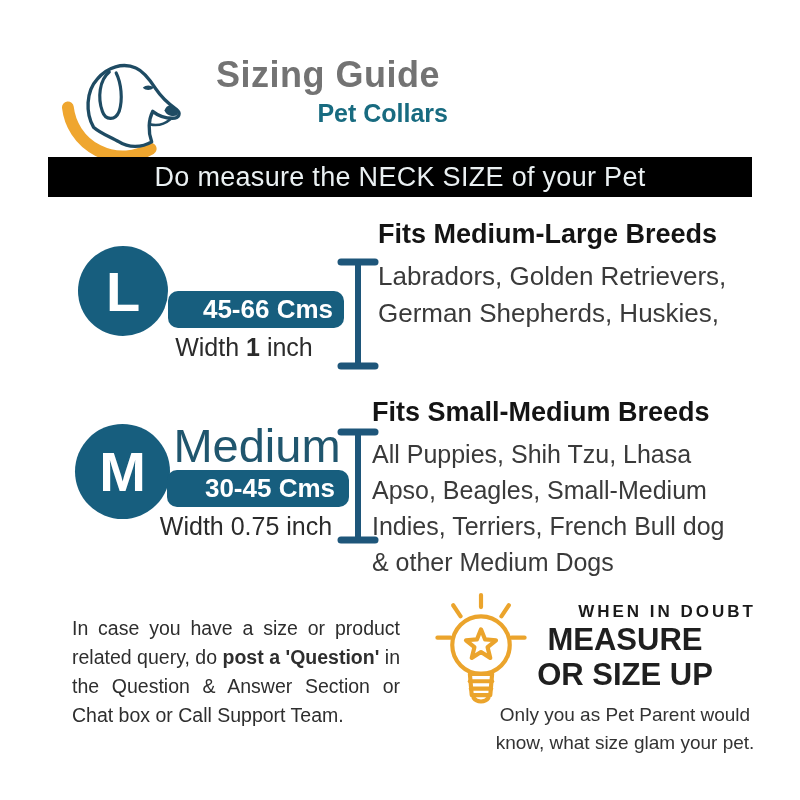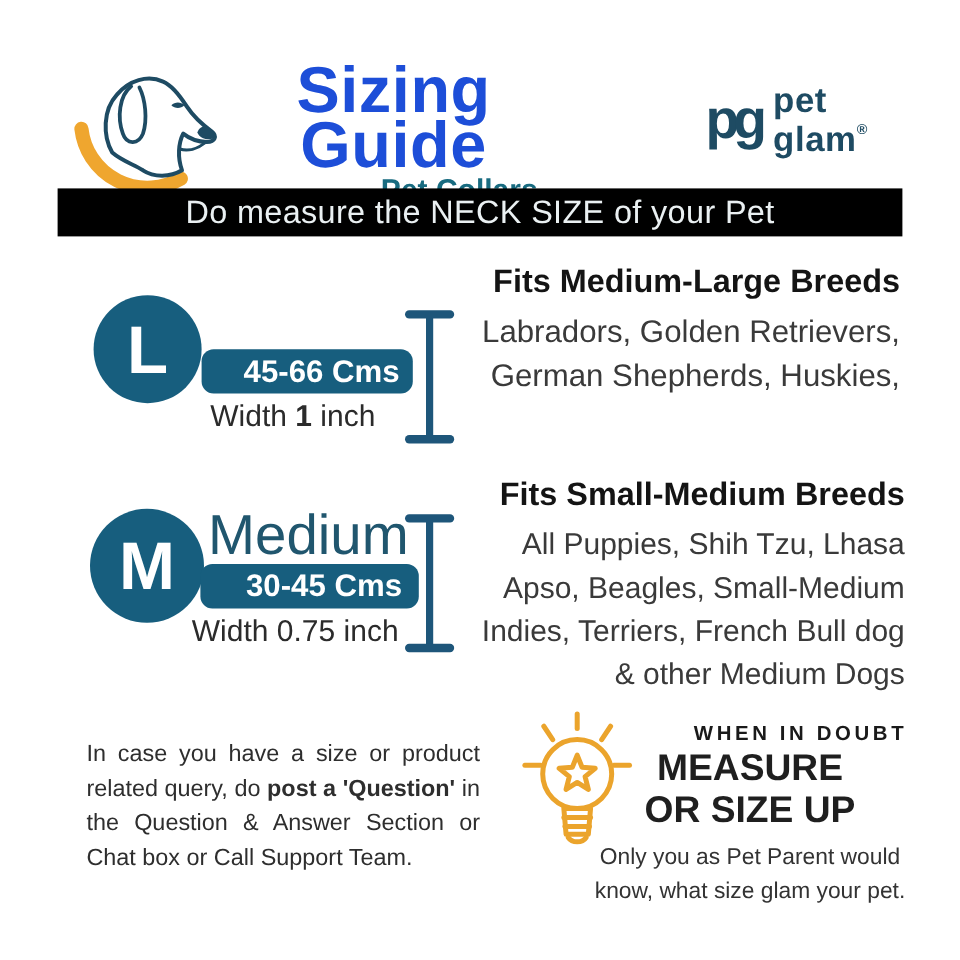--- a/index.html
+++ b/index.html
@@ -5,21 +5,21 @@
   html,body { margin:0; padding:0; background:#ffffff; }
   .canvas {
     position:relative; width:800px; height:800px; background:#ffffff;
     font-family:"Liberation Sans", sans-serif; overflow:hidden; color:#222;
   }
   .abs { position:absolute; }
 
   
   .dog-icon { left:60px; top:46px; width:138px; height:114px; }
   .title-block { left:200px; top:52px; width:256px; text-align:center; }
-  .title { font-size:54px; font-weight:bold; color:#1d4ed8; letter-spacing:0.5px; line-height:46px; }
+  .title { font-size:36px; font-weight:bold; color:#737373; letter-spacing:0.5px; line-height:46px; }
   .subtitle { font-size:25px; font-weight:bold; color:#186B80; text-align:right; padding-right:8px; line-height:30px; }
   .brand { left:588px; top:68px; width:170px; display:flex; align-items:center; }
   .monogram { font-size:46px; font-weight:bold; color:#1E4B63; letter-spacing:-5px; line-height:46px; transform:translateY(-2px); }
   .brand-name { font-size:29px; font-weight:bold; color:#1E4B63; margin-left:10px; letter-spacing:0.5px; }
   .brand-mark { font-size:12px; vertical-align:14px; font-weight:bold; }
 
   
   .banner {
     left:48px; top:157px; width:704px; height:40px; background:#000000;
     display:flex; align-items:center; justify-content:center;
@@ -42,21 +42,21 @@
   }
   .badge-l { left:168px; top:291px; width:152px; height:37px; }
   .badge-m { left:167px; top:470px; width:158px; height:37px; }
   .width-line { font-size:25px; color:#2B2B2B; text-align:center; }
   .width-l { left:160px; top:333px; width:168px; }
   .width-m { left:155px; top:512px; width:182px; }
   .width-bold { font-weight:bold; }
   .measure-l { left:337px; top:257px; width:42px; height:114px; }
   .measure-m { left:337px; top:427px; width:42px; height:118px; }
 
-  .fits-col { text-align:right; }
+  .fits-col { text-align:left; }
   .fits-l { left:378px; top:219px; width:372px; }
   .fits-m { left:372px; top:397px; width:382px; }
   .fits-heading { font-size:27px; font-weight:bold; color:#141414; margin-bottom:8px; }
   .breed-line-l { font-size:26px; color:#3A3A3A; line-height:37px; }
   .breed-line-m { font-size:25px; color:#3A3A3A; line-height:36px; }
 
   
   .query-para {
     left:72px; top:614px; width:328px; font-size:19.5px; line-height:29px;
     color:#2E2E2E; text-align:justify;
@@ -80,24 +80,20 @@
     <path d="M84 42 C 87 39 92 39 95 42 C 92 45 87 45 84 42 Z" fill="#1E4B63"></path>
     <path d="M112 60 C 118 61 121 65 119 70 C 114 72 108 70 106 65 C 107 62 109 60 112 60 Z" fill="#1E4B63"></path>
     <path d="M112 74 C 106 79 98 81 91 79" fill="none" stroke="#1E4B63" stroke-width="2.6" stroke-linecap="round"></path>
   </svg>
 
   <div class="abs title-block">
     <div class="title">Sizing Guide</div>
     <div class="subtitle">Pet Collars</div>
   </div>
 
-  <div class="abs brand">
-    <span class="monogram">pg</span>
-    <span class="brand-name"><span>pet glam</span><span class="brand-mark">®</span></span>
-  </div>
 
   <div class="abs banner">Do measure the NECK SIZE of your Pet</div>
 
   <div class="abs size-circle circle-l">
     <span>L</span>
   </div>
   <div class="abs range-badge badge-l">45-66 Cms</div>
   <div class="abs width-line width-l"><span>Width </span><span class="width-bold">1</span><span> inch</span></div>
   <svg class="abs measure-l" viewBox="0 0 42 114">
     <line x1="21" y1="5" x2="21" y2="109" stroke="#1E567A" stroke-width="6"></line>

